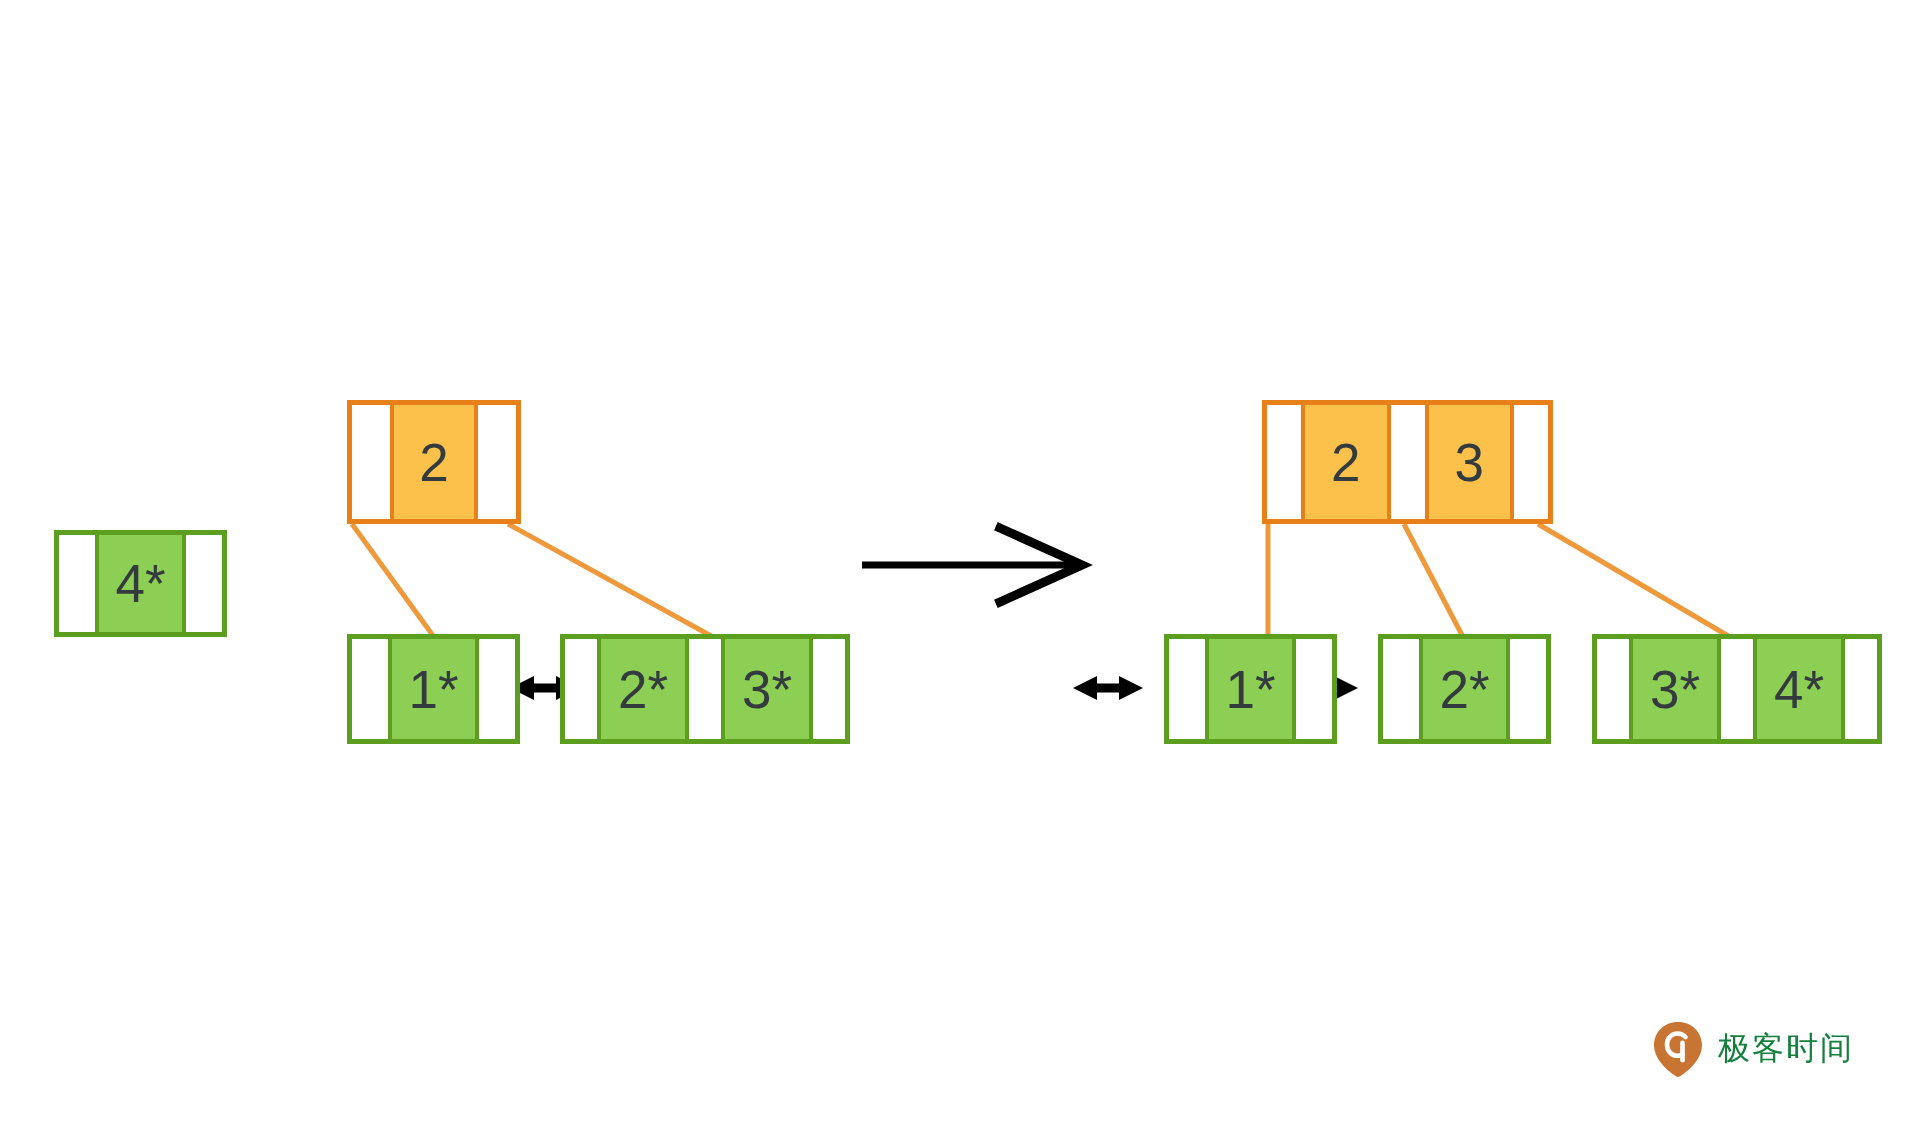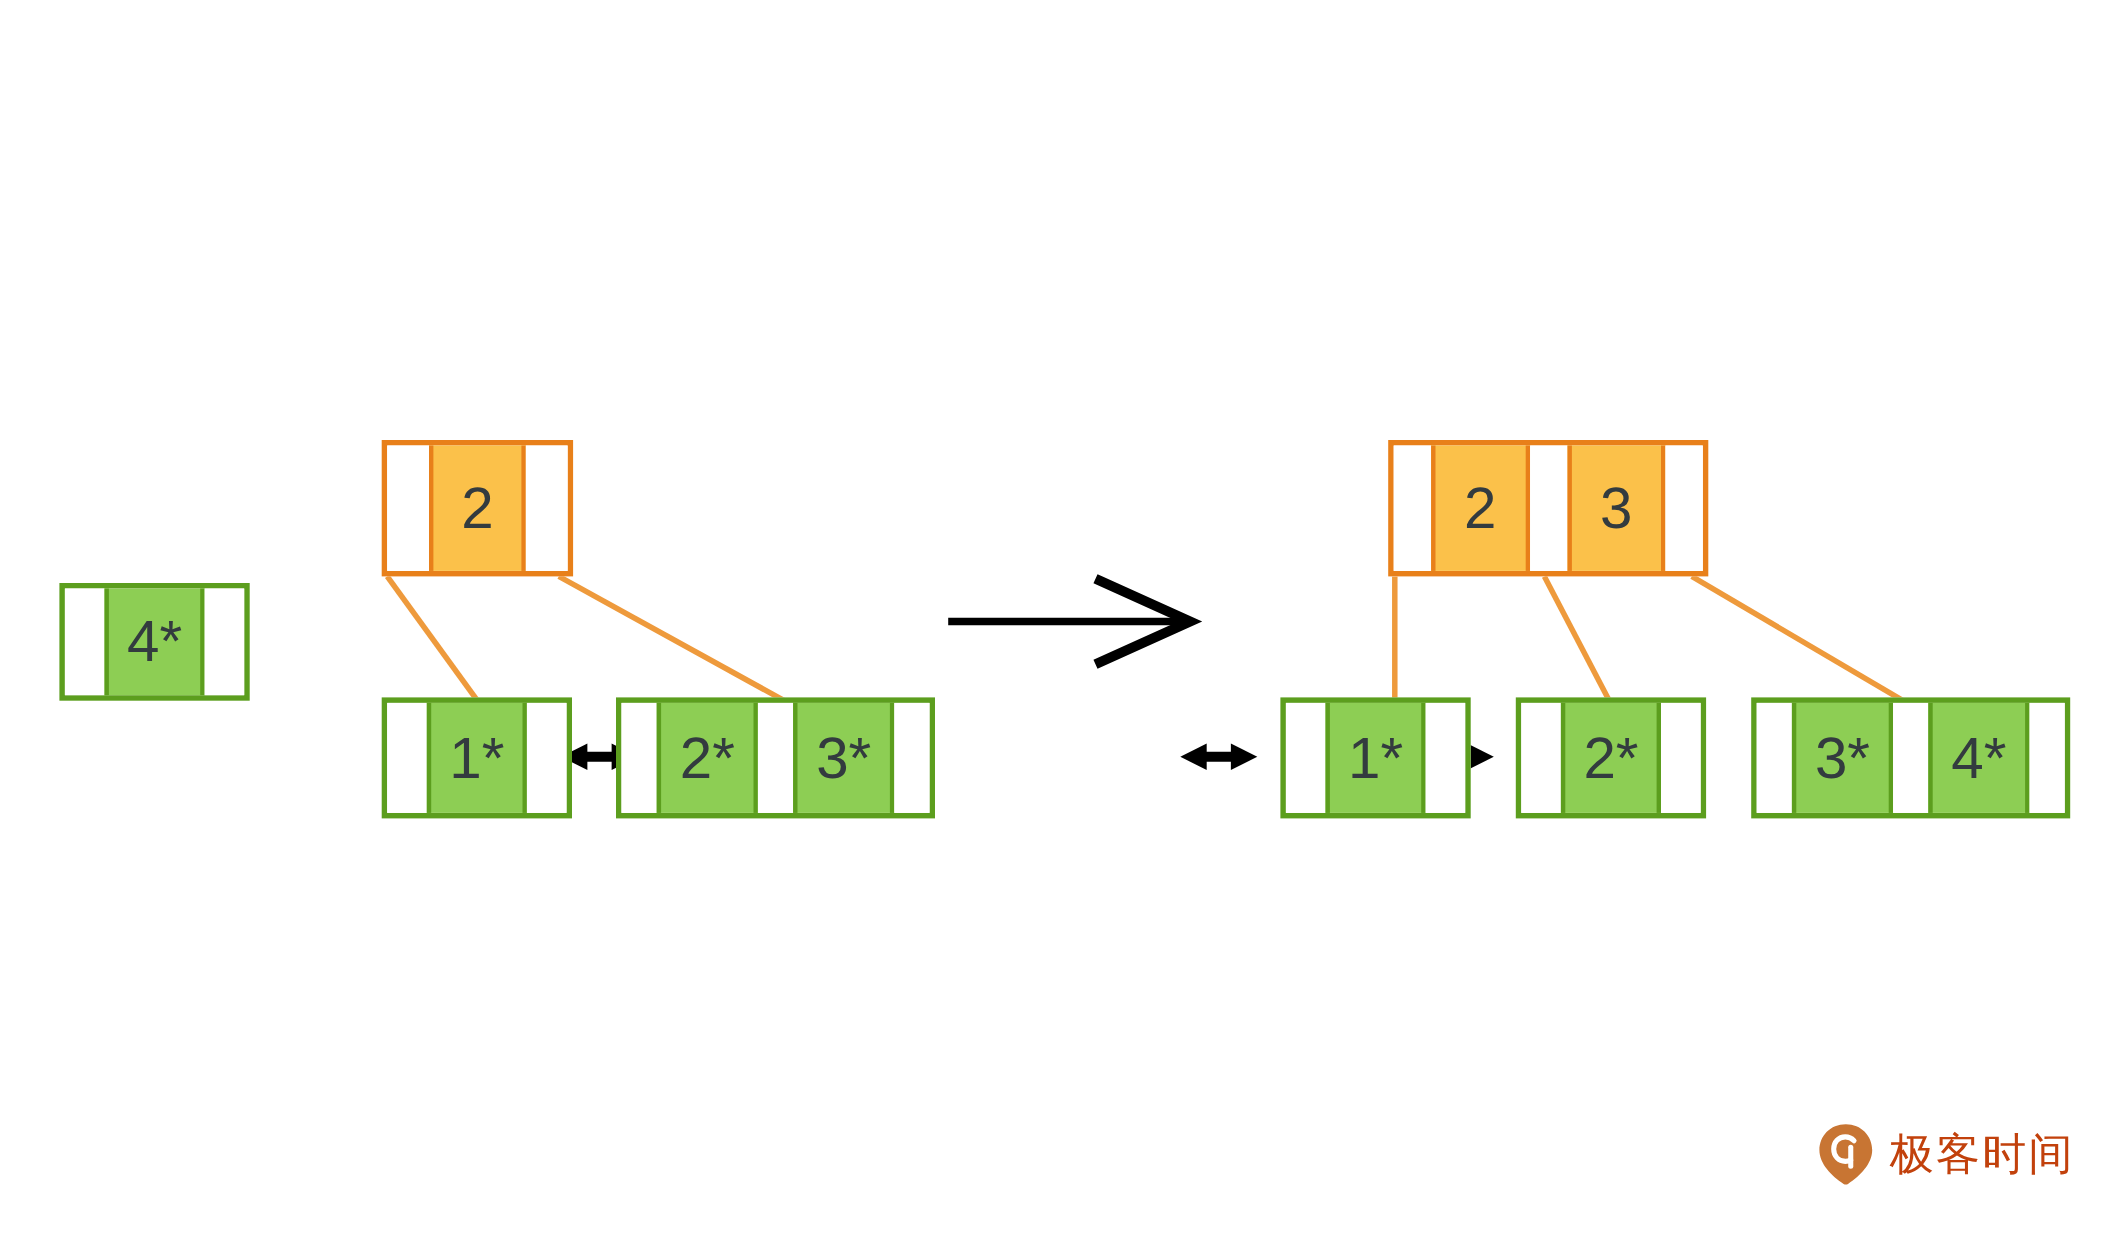--- a/index.html
+++ b/index.html
@@ -70,22 +70,22 @@
   
   #watermark {
     position: absolute;
     left: 1652px;
     top: 1020px;
     display: flex;
     align-items: center;
     gap: 14px;
   }
   #watermark .wm-text {
-    font-size: 40px;
-    color: #c2410c;
+    font-size: 32px;
+    color: #15803d;
     letter-spacing: 2px;
     font-family: "DejaVu Sans", sans-serif;
   }
 </style>
 </head>
 <body>
 
 <div id="canvas">
 
   <svg id="links" viewBox="0 0 1920 1145">

